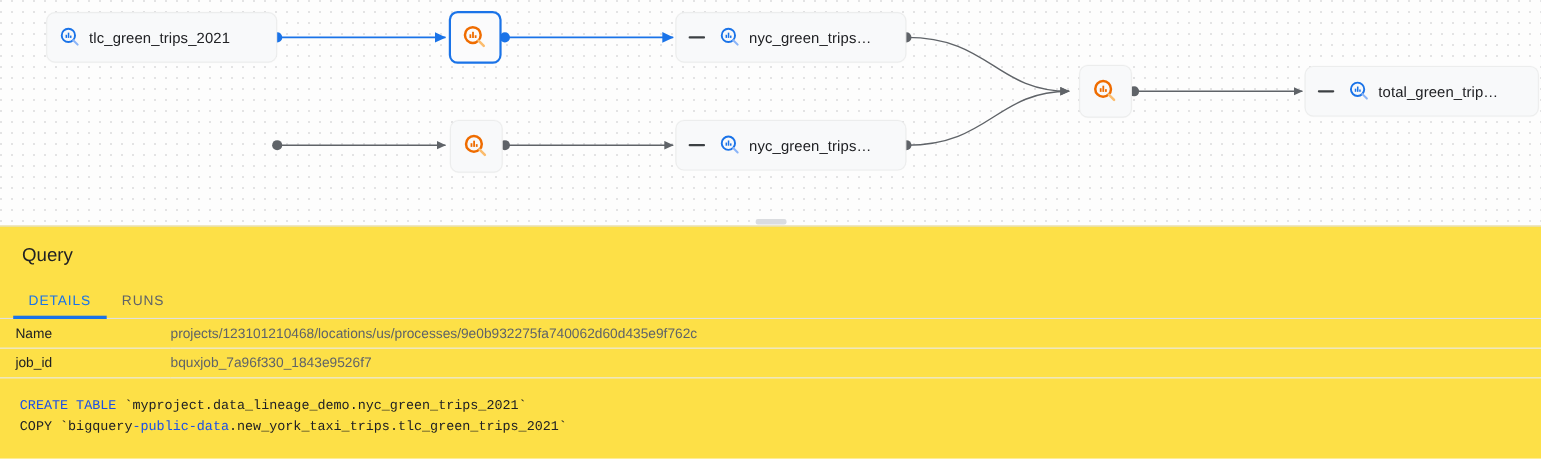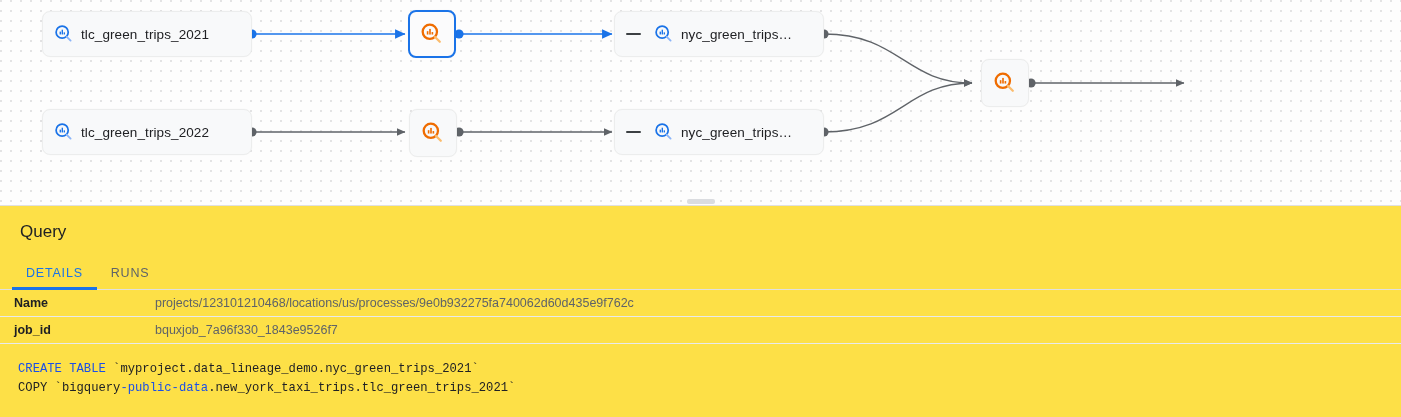--- a/index.html
+++ b/index.html
@@ -105,21 +105,21 @@
   .tab.active::after {
     content: ""; position: absolute;
     left: 0; right: 0; bottom: -1px;
     height: 3px; background: #1a73e8;
   }
   .kv-table { width: 100%; border-collapse: collapse; }
   .kv-table tr { border-bottom: 1px solid #e8eaed; }
   .kv-key {
     width: 155px;
     padding: 6px 0 6px 14px;
-    font-size: 12.5px; font-weight: 700; color: #202124;
+    font-size: 12.5px; font-weight: 400; color: #202124;
     vertical-align: middle;
   }
   .kv-val {
     padding: 6px 6px 6px 0;
     font-size: 12.5px; color: #5f6368;
     vertical-align: middle;
   }
 
   .sql-block {
     padding: 16px 0 0 18px;
@@ -177,101 +177,104 @@
           <circle cx="10" cy="10" r="6.6" fill="none" stroke="#1a73e8" stroke-width="1.9"></circle>
           <rect x="7.2" y="9.4" width="1.5" height="3.1" fill="#1a73e8"></rect>
           <rect x="9.4" y="7.3" width="1.5" height="5.2" fill="#1a73e8"></rect>
           <rect x="11.6" y="10.2" width="1.5" height="2.3" fill="#1a73e8"></rect>
           <line x1="14.8" y1="14.8" x2="19.2" y2="19.2" stroke="#8ab4f8" stroke-width="2" stroke-linecap="round"></line>
         </svg>
       </span>
       <span class="node-label">tlc_green_trips_2021</span>
     </div>
 
-    <div class="node table-node" style="left:42px; top:109px; width:210px;">
+
+    <div class="node process-node selected" style="left:408px; top:10px;">
+      <span class="icon-wrap">
+        <svg width="26" height="26" viewBox="0 0 24 24">
+          <circle cx="10" cy="10" r="6.6" fill="none" stroke="#ef6c00" stroke-width="2.1"></circle>
+          <rect x="7.2" y="9.4" width="1.5" height="3.1" fill="#ef6c00"></rect>
+          <rect x="9.4" y="7.3" width="1.5" height="5.2" fill="#ef6c00"></rect>
+          <rect x="11.6" y="10.2" width="1.5" height="2.3" fill="#ef6c00"></rect>
+          <line x1="14.8" y1="14.8" x2="19.2" y2="19.2" stroke="#fbbc6d" stroke-width="2.1" stroke-linecap="round"></line>
+        </svg>
+      </span>
+    </div>
+
+    <div class="node process-node" style="left:409px; top:109px;">
+      <span class="icon-wrap">
+        <svg width="26" height="26" viewBox="0 0 24 24">
+          <circle cx="10" cy="10" r="6.6" fill="none" stroke="#ef6c00" stroke-width="2.1"></circle>
+          <rect x="7.2" y="9.4" width="1.5" height="3.1" fill="#ef6c00"></rect>
+          <rect x="9.4" y="7.3" width="1.5" height="5.2" fill="#ef6c00"></rect>
+          <rect x="11.6" y="10.2" width="1.5" height="2.3" fill="#ef6c00"></rect>
+          <line x1="14.8" y1="14.8" x2="19.2" y2="19.2" stroke="#fbbc6d" stroke-width="2.1" stroke-linecap="round"></line>
+        </svg>
+      </span>
+    </div>
+
+    <div class="node table-node" style="left:614px; top:11px; width:210px;">
+      <span class="collapse-btn">
+        <span class="bar"></span>
+      </span>
       <span class="icon-wrap">
         <svg width="22" height="22" viewBox="0 0 24 24">
           <circle cx="10" cy="10" r="6.6" fill="none" stroke="#1a73e8" stroke-width="1.9"></circle>
           <rect x="7.2" y="9.4" width="1.5" height="3.1" fill="#1a73e8"></rect>
           <rect x="9.4" y="7.3" width="1.5" height="5.2" fill="#1a73e8"></rect>
           <rect x="11.6" y="10.2" width="1.5" height="2.3" fill="#1a73e8"></rect>
           <line x1="14.8" y1="14.8" x2="19.2" y2="19.2" stroke="#8ab4f8" stroke-width="2" stroke-linecap="round"></line>
         </svg>
       </span>
-      <span class="node-label">tlc_green_trips_2022</span>
-    </div>
-
-    <div class="node process-node selected" style="left:408px; top:10px;">
+      <span class="node-label">nyc_green_trips…</span>
+    </div>
+
+    <div class="node table-node" style="left:614px; top:109px; width:210px;">
+      <span class="collapse-btn">
+        <span class="bar"></span>
+      </span>
+      <span class="icon-wrap">
+        <svg width="22" height="22" viewBox="0 0 24 24">
+          <circle cx="10" cy="10" r="6.6" fill="none" stroke="#1a73e8" stroke-width="1.9"></circle>
+          <rect x="7.2" y="9.4" width="1.5" height="3.1" fill="#1a73e8"></rect>
+          <rect x="9.4" y="7.3" width="1.5" height="5.2" fill="#1a73e8"></rect>
+          <rect x="11.6" y="10.2" width="1.5" height="2.3" fill="#1a73e8"></rect>
+          <line x1="14.8" y1="14.8" x2="19.2" y2="19.2" stroke="#8ab4f8" stroke-width="2" stroke-linecap="round"></line>
+        </svg>
+      </span>
+      <span class="node-label">nyc_green_trips…</span>
+    </div>
+
+    <div class="node process-node" style="left:981px; top:59px;">
       <span class="icon-wrap">
         <svg width="26" height="26" viewBox="0 0 24 24">
           <circle cx="10" cy="10" r="6.6" fill="none" stroke="#ef6c00" stroke-width="2.1"></circle>
           <rect x="7.2" y="9.4" width="1.5" height="3.1" fill="#ef6c00"></rect>
           <rect x="9.4" y="7.3" width="1.5" height="5.2" fill="#ef6c00"></rect>
           <rect x="11.6" y="10.2" width="1.5" height="2.3" fill="#ef6c00"></rect>
           <line x1="14.8" y1="14.8" x2="19.2" y2="19.2" stroke="#fbbc6d" stroke-width="2.1" stroke-linecap="round"></line>
         </svg>
       </span>
     </div>
 
-    <div class="node process-node" style="left:409px; top:109px;">
-      <span class="icon-wrap">
-        <svg width="26" height="26" viewBox="0 0 24 24">
-          <circle cx="10" cy="10" r="6.6" fill="none" stroke="#ef6c00" stroke-width="2.1"></circle>
-          <rect x="7.2" y="9.4" width="1.5" height="3.1" fill="#ef6c00"></rect>
-          <rect x="9.4" y="7.3" width="1.5" height="5.2" fill="#ef6c00"></rect>
-          <rect x="11.6" y="10.2" width="1.5" height="2.3" fill="#ef6c00"></rect>
-          <line x1="14.8" y1="14.8" x2="19.2" y2="19.2" stroke="#fbbc6d" stroke-width="2.1" stroke-linecap="round"></line>
-        </svg>
-      </span>
-    </div>
-
-    <div class="node table-node" style="left:614px; top:11px; width:210px;">
+    <div class="node table-node" style="left:1186px; top:60px; width:213px;">
       <span class="collapse-btn">
         <span class="bar"></span>
       </span>
       <span class="icon-wrap">
         <svg width="22" height="22" viewBox="0 0 24 24">
           <circle cx="10" cy="10" r="6.6" fill="none" stroke="#1a73e8" stroke-width="1.9"></circle>
           <rect x="7.2" y="9.4" width="1.5" height="3.1" fill="#1a73e8"></rect>
           <rect x="9.4" y="7.3" width="1.5" height="5.2" fill="#1a73e8"></rect>
           <rect x="11.6" y="10.2" width="1.5" height="2.3" fill="#1a73e8"></rect>
           <line x1="14.8" y1="14.8" x2="19.2" y2="19.2" stroke="#8ab4f8" stroke-width="2" stroke-linecap="round"></line>
         </svg>
       </span>
-      <span class="node-label">nyc_green_trips…</span>
-    </div>
-
-    <div class="node table-node" style="left:614px; top:109px; width:210px;">
-      <span class="collapse-btn">
-        <span class="bar"></span>
-      </span>
-      <span class="icon-wrap">
-        <svg width="22" height="22" viewBox="0 0 24 24">
-          <circle cx="10" cy="10" r="6.6" fill="none" stroke="#1a73e8" stroke-width="1.9"></circle>
-          <rect x="7.2" y="9.4" width="1.5" height="3.1" fill="#1a73e8"></rect>
-          <rect x="9.4" y="7.3" width="1.5" height="5.2" fill="#1a73e8"></rect>
-          <rect x="11.6" y="10.2" width="1.5" height="2.3" fill="#1a73e8"></rect>
-          <line x1="14.8" y1="14.8" x2="19.2" y2="19.2" stroke="#8ab4f8" stroke-width="2" stroke-linecap="round"></line>
-        </svg>
-      </span>
-      <span class="node-label">nyc_green_trips…</span>
-    </div>
-
-    <div class="node process-node" style="left:981px; top:59px;">
-      <span class="icon-wrap">
-        <svg width="26" height="26" viewBox="0 0 24 24">
-          <circle cx="10" cy="10" r="6.6" fill="none" stroke="#ef6c00" stroke-width="2.1"></circle>
-          <rect x="7.2" y="9.4" width="1.5" height="3.1" fill="#ef6c00"></rect>
-          <rect x="9.4" y="7.3" width="1.5" height="5.2" fill="#ef6c00"></rect>
-          <rect x="11.6" y="10.2" width="1.5" height="2.3" fill="#ef6c00"></rect>
-          <line x1="14.8" y1="14.8" x2="19.2" y2="19.2" stroke="#fbbc6d" stroke-width="2.1" stroke-linecap="round"></line>
-        </svg>
-      </span>
-    </div>
-
+      <span class="node-label">total_green_trip…</span>
+    </div>
 
   </div>
 
   <div class="panel">
 
     <div class="drag-handle"></div>
 
     <div class="panel-title">Query</div>
 
     <div class="tabs">

